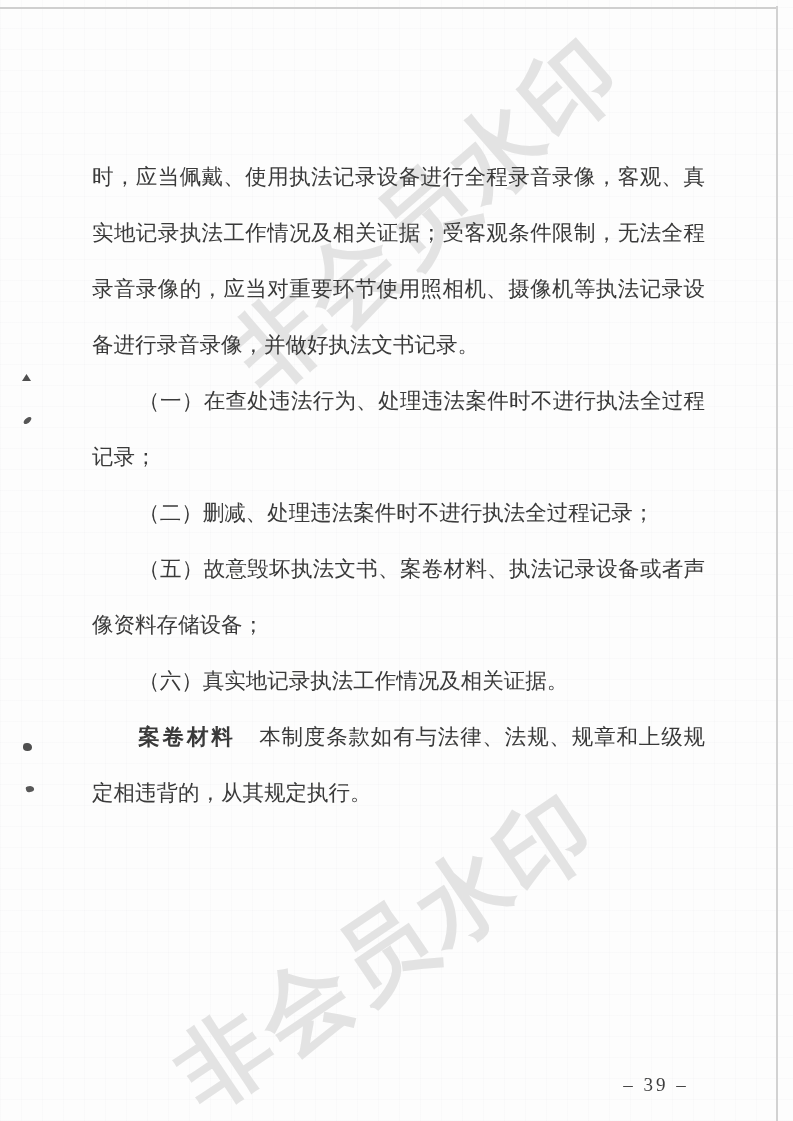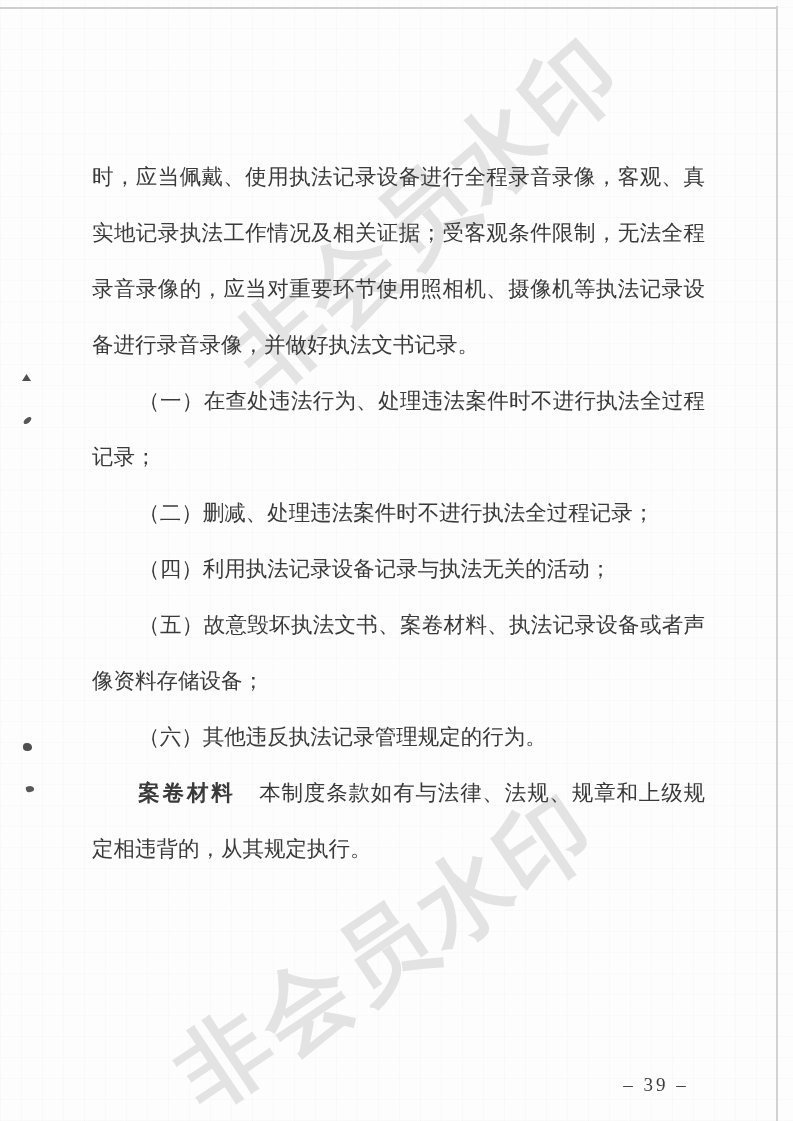--- a/index.html
+++ b/index.html
@@ -106,27 +106,24 @@
     <p class="no-indent">
       <span>时，应当佩戴、使用执法记录设备进行全程录音录像，客观、真实地记录执法工作情况及相关证据；受客观条件限制，无法全程录音录像的，应当对重要环节使用照相机、摄像机等执法记录设备进行录音录像，并做好执法文书记录。</span>
     </p>
     <p>
       <span>（一）在查处违法行为、处理违法案件时不进行执法全过程记录；</span>
     </p>
     <p>
       <span>（二）删减、处理违法案件时不进行执法全过程记录；</span>
     </p>
     <p>
-      <span>（四）利用执法记录设备记录与执法无关的活动；</span>
-    </p>
-    <p>
       <span>（五）故意毁坏执法文书、案卷材料、执法记录设备或者声像资料存储设备；</span>
     </p>
     <p>
-      <span>（六）其他违反执法记录管理规定的行为。</span>
+      <span>（六）真实地记录执法工作情况及相关证据。</span>
     </p>
     <p>
       <b class="art">案卷材料</b><span>本制度条款如有与法律、法规、规章和上级规定相违背的，从其规定执行。</span>
     </p>
   </main>
 
   <div class="page-number">– 39 –</div>
 
 </div>
 

